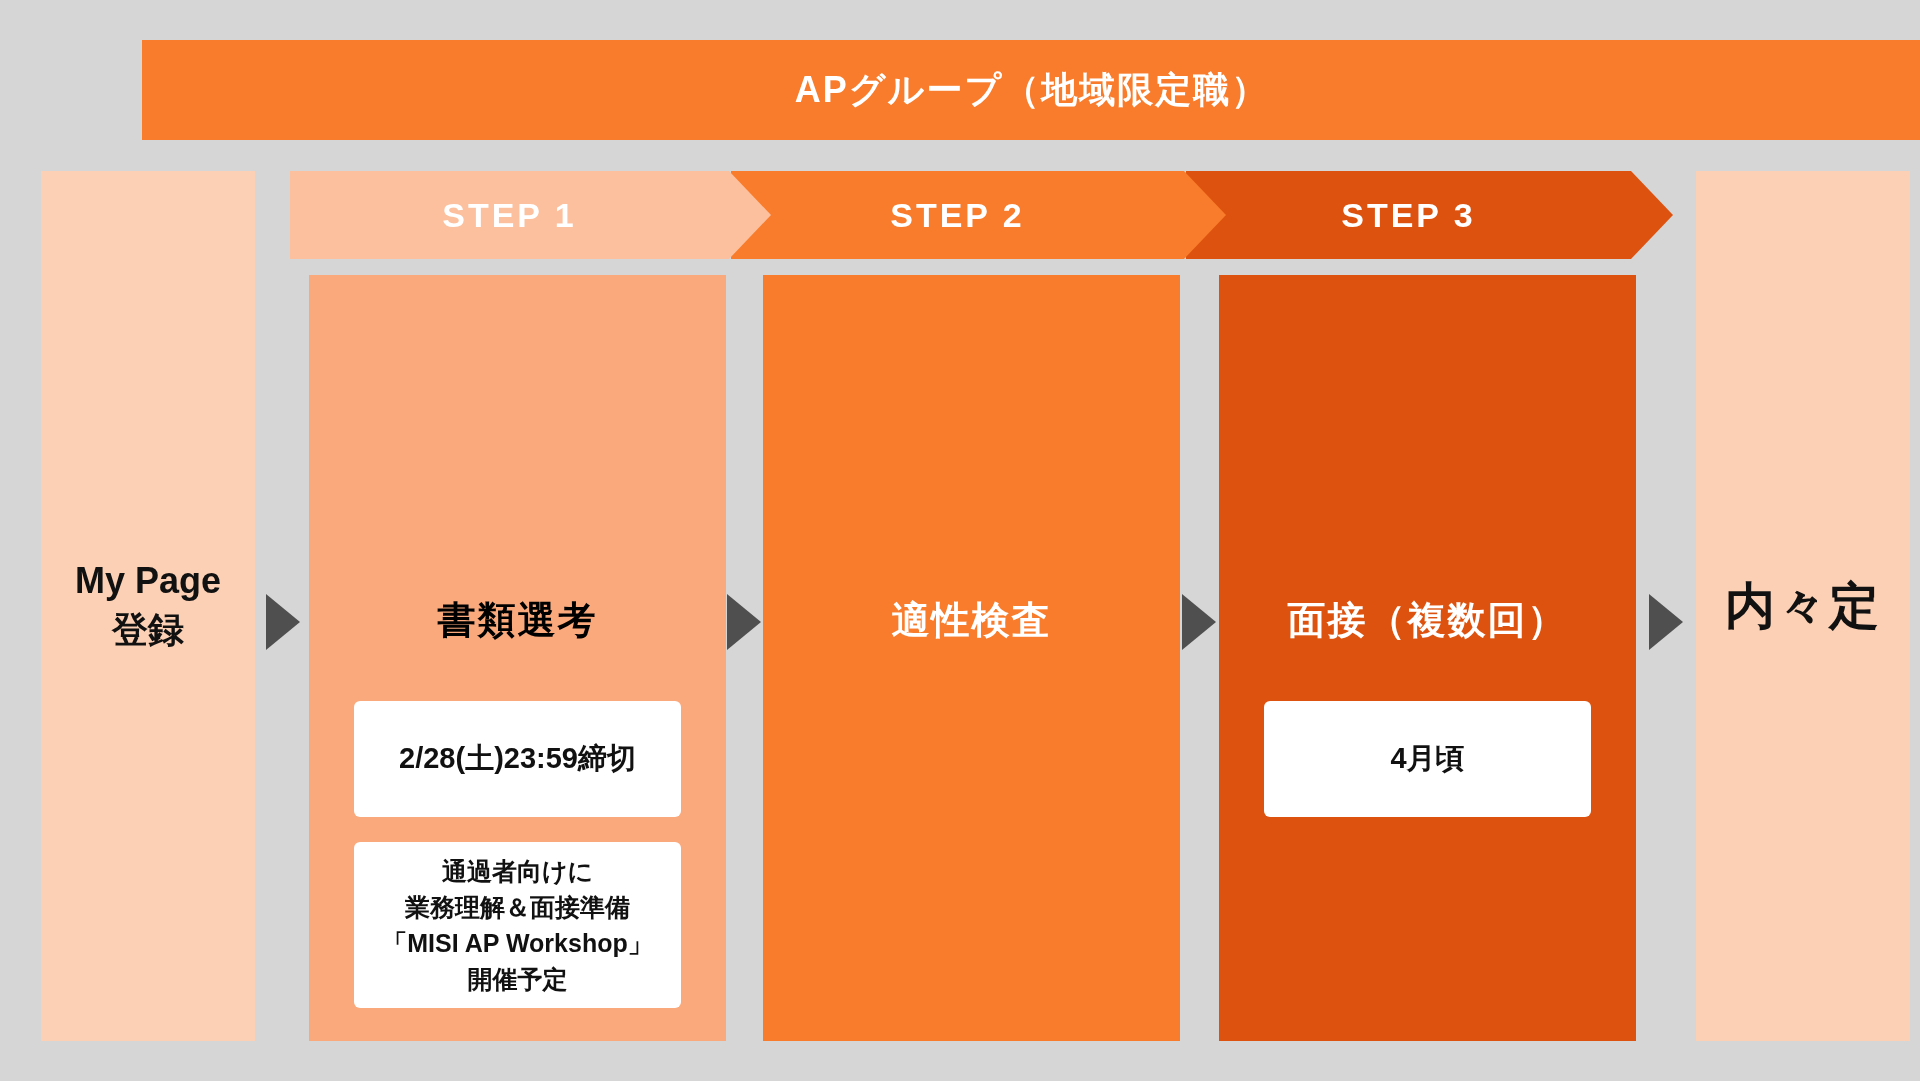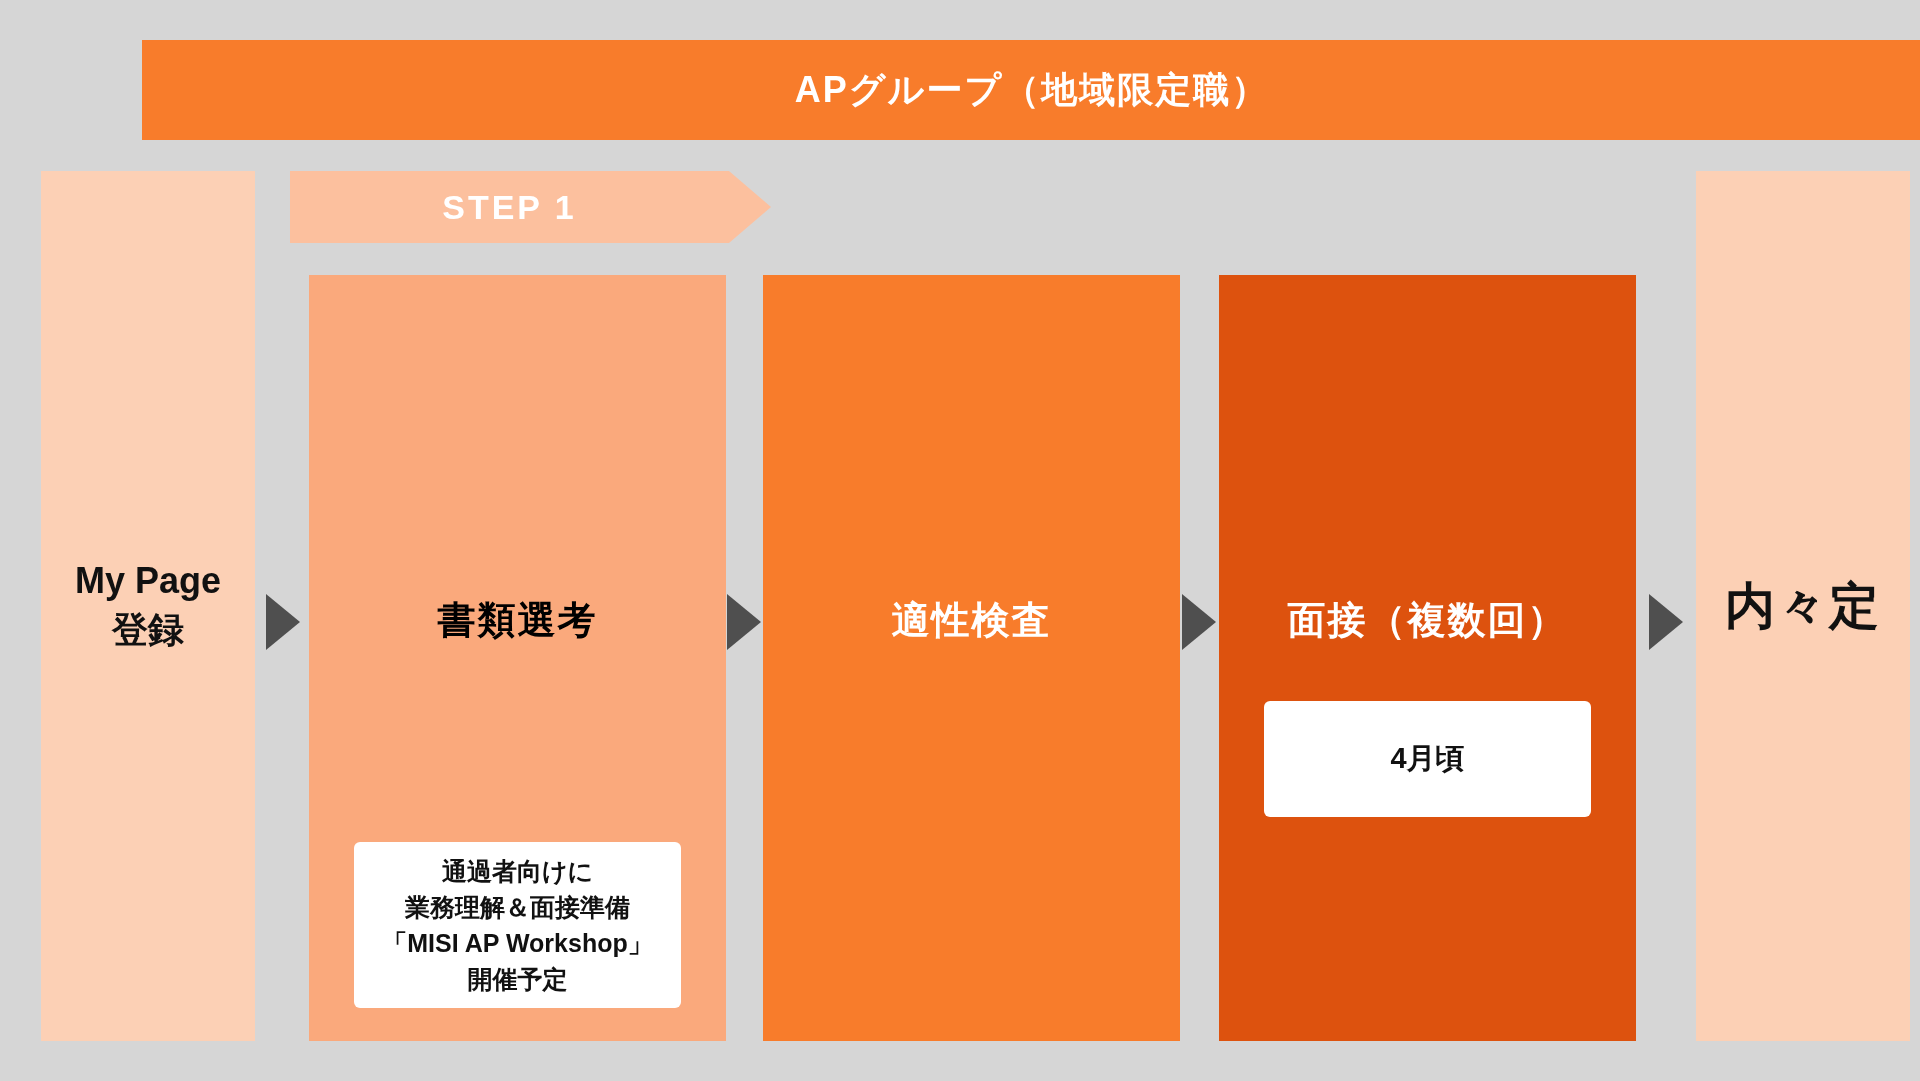--- a/index.html
+++ b/index.html
@@ -34,21 +34,21 @@
     color: #111111;
     font-weight: bold;
     text-align: center;
   }
   .side-col.left  { left: 41px;  font-size: 36px; line-height: 1.35; }
   .side-col.right { left: 1696px; font-size: 50px; letter-spacing: 2px; }
 
   
   .step-arrow {
     position: absolute;
-    top: 171px; height: 72px;
+    top: 171px; height: 88px;
     display: flex; align-items: center; justify-content: center;
     padding-right: 42px;
     color: #ffffff;
     font-size: 34px; font-weight: bold;
     letter-spacing: 3px;
     clip-path: polygon(0 0, calc(100% - 42px) 0, 100% 50%, calc(100% - 42px) 100%, 0 100%);
   }
   .arrow-1 { left: 290px;  width: 481px; background: #fcc09e; z-index: 3; }
   .arrow-2 { left: 731px;  width: 495px; background: #f87c2b; z-index: 2; }
   .arrow-3 { left: 1186px; width: 487px; background: #dd520e; z-index: 1; }
@@ -119,23 +119,32 @@
   <div class="side-col left">
     <div>
       <div>My Page</div>
       <div>登録</div>
     </div>
   </div>
 
   <div class="step-arrow arrow-1">
     <span>STEP 1</span>
   </div>
+  <div class="step-arrow arrow-2">
+    <span>STEP 2</span>
+  </div>
+  <div class="step-arrow arrow-3">
+    <span>STEP 3</span>
+  </div>
 
   <div class="step-box box-1">
     <div class="step-title">書類選考</div>
+    <div class="deadline-box">
+      <span>2/28(土)23:59締切</span>
+    </div>
     <div class="note-box">
       <div>通過者向けに</div>
       <div>業務理解＆面接準備</div>
       <div>「MISI AP Workshop」</div>
       <div>開催予定</div>
     </div>
   </div>
 
   <div class="step-box box-2">
     <div class="step-title">適性検査</div>

